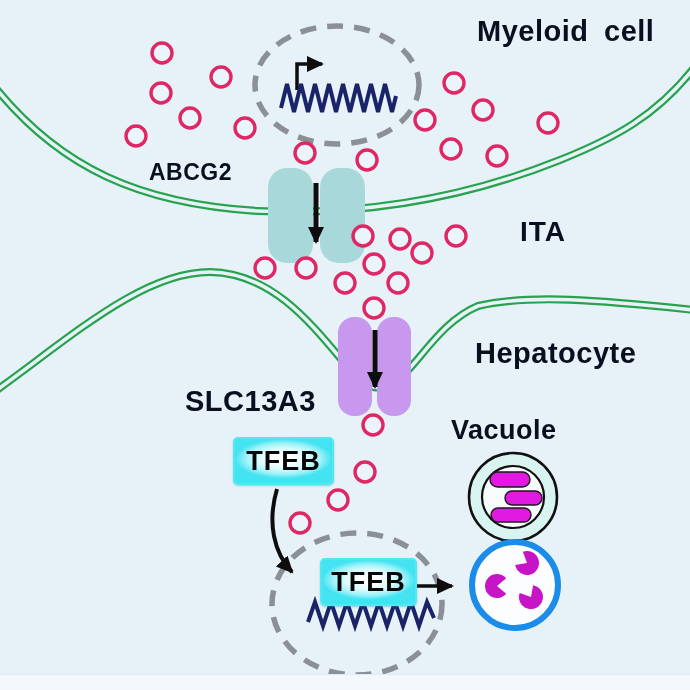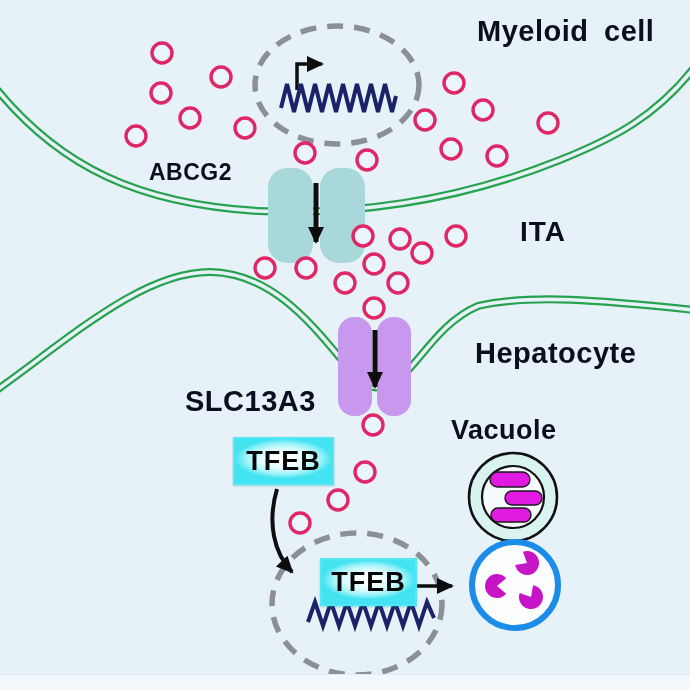--- a/index.html
+++ b/index.html
@@ -22,21 +22,21 @@
   .lbl-myeloid{left:477px;top:15px;font-size:29px;word-spacing:7px;}
   .lbl-irg1{left:335px;top:50px;font-size:27px;}
   .lbl-abcg2{left:149px;top:159px;font-size:23px;}
   .lbl-ita{left:473px;top:216px;font-size:28px;letter-spacing:1px;margin-left:47px;}
   .lbl-slc13a3{left:185px;top:365px;font-size:29px;margin-top:20px;}
   .lbl-hepatocyte{left:475px;top:337px;font-size:29px;}
   .lbl-vacuole{left:451px;top:415px;font-size:27px;}
   .lbl-lysosome{left:443px;top:625px;font-size:29px;}
   .tfeb-box{
     position:absolute;
-    border-radius:0;
+    border-radius:5px;
     background:radial-gradient(closest-side at 50% 45%, #ffffff 18%, #d9fcfe 52%, #9bf2f8 78%, #43e3f2 100%);
     border:2px solid #52e7f3;
     box-shadow:0 1px 2px rgba(40,170,190,0.45);
     display:flex;align-items:center;justify-content:center;
     font-weight:bold;font-size:27px;color:#050608;
     letter-spacing:1px;
   }
   .tfeb-cyto{left:233px;top:437px;width:97px;height:44px;}
   .tfeb-nuc{left:320px;top:558px;width:93px;height:44px;}
   .bottom-strip{

